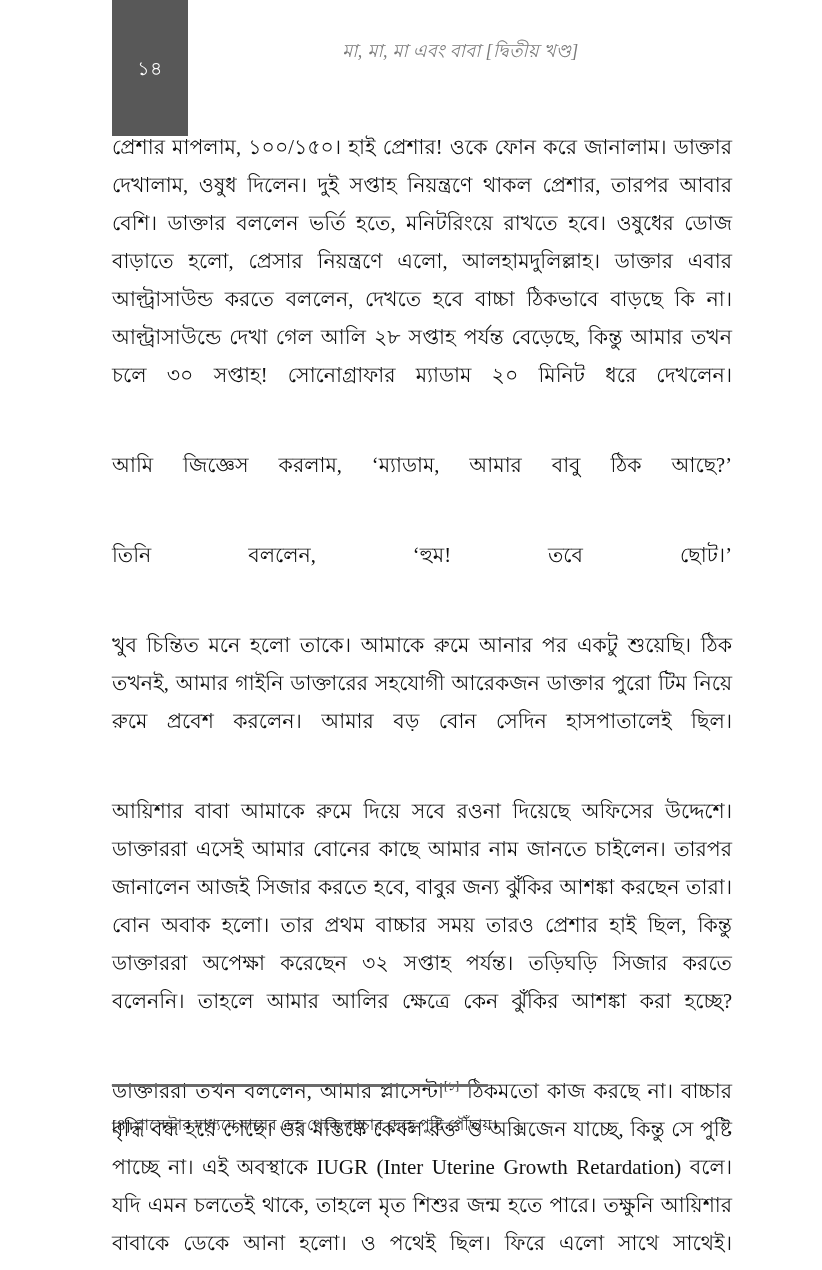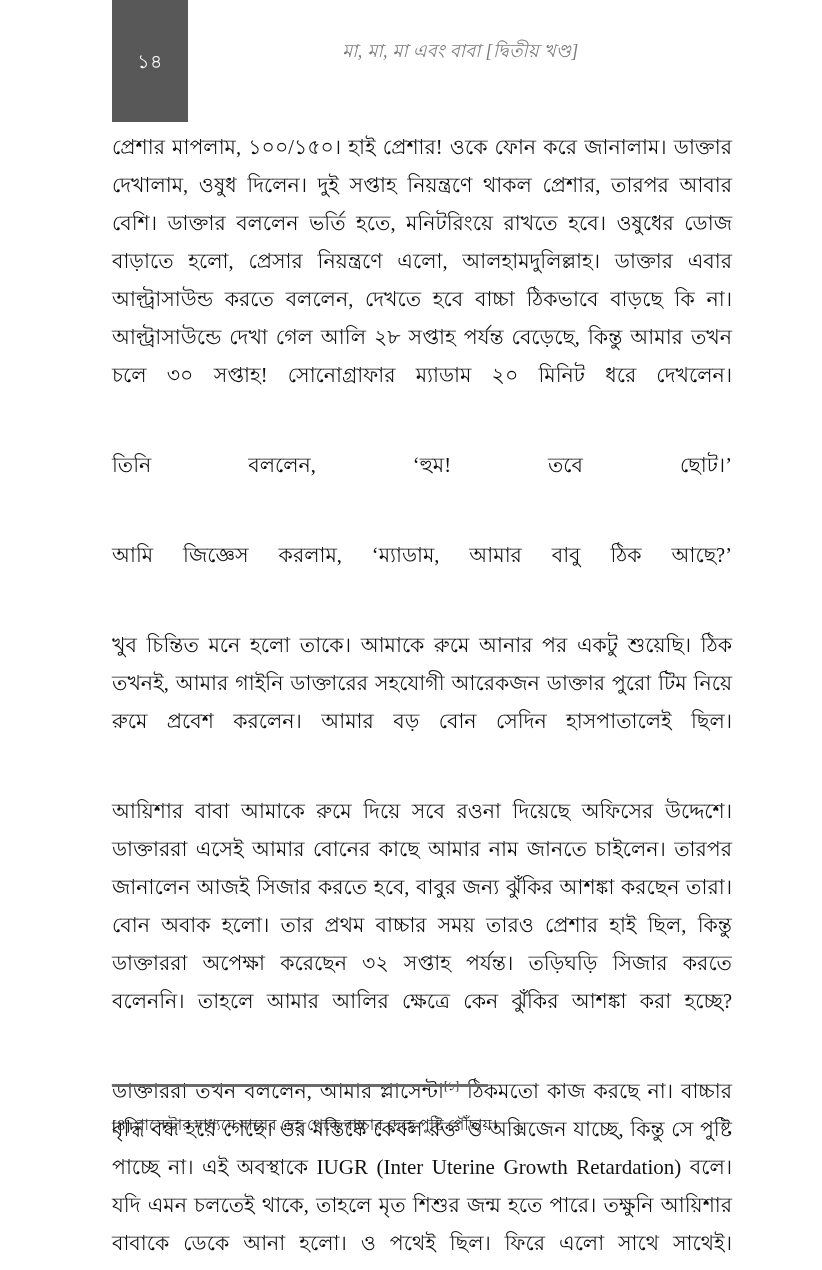--- a/index.html
+++ b/index.html
@@ -29,21 +29,21 @@
     top: 0;
     width: 822px;
     height: 108px;
   }
 
   .folio-box {
     position: absolute;
     left: 112px;
     top: 0;
     width: 76px;
-    height: 122px;
+    height: 136px;
     background: #585858;
     display: flex;
     align-items: center;
     justify-content: center;
   }
 
   .folio-number {
     color: #ffffff;
     font-size: 19px;
     line-height: 1;
@@ -139,23 +139,23 @@
     <div class="folio-box">
       <span class="folio-number">১৪</span>
     </div>
     <div class="running-title">মা, মা, মা এবং বাবা [দ্বিতীয় খণ্ড]</div>
   </div>
 
   <div class="body-block">
 
     <p class="para">প্রেশার মাপলাম, ১০০/১৫০। হাই প্রেশার! ওকে ফোন করে জানালাম। ডাক্তার দেখালাম, ওষুধ দিলেন। দুই সপ্তাহ নিয়ন্ত্রণে থাকল প্রেশার, তারপর আবার বেশি। ডাক্তার বললেন ভর্তি হতে, মনিটরিংয়ে রাখতে হবে। ওষুধের ডোজ বাড়াতে হলো, প্রেসার নিয়ন্ত্রণে এলো, আলহামদুলিল্লাহ। ডাক্তার এবার আল্ট্রাসাউন্ড করতে বললেন, দেখতে হবে বাচ্চা ঠিকভাবে বাড়ছে কি না। আল্ট্রাসাউন্ডে দেখা গেল আলি ২৮ সপ্তাহ পর্যন্ত বেড়েছে, কিন্তু আমার তখন চলে ৩০ সপ্তাহ! সোনোগ্রাফার ম্যাডাম ২০ মিনিট ধরে দেখলেন।</p>
 
+    <p class="para">আমি জিজ্ঞেস করলাম, ‘ম্যাডাম, আমার বাবু ঠিক আছে?’</p>
+
     <p class="para">তিনি বললেন, ‘হুম! তবে ছোট।’</p>
-
-    <p class="para">আমি জিজ্ঞেস করলাম, ‘ম্যাডাম, আমার বাবু ঠিক আছে?’</p>
 
     <p class="para">খুব চিন্তিত মনে হলো তাকে। আমাকে রুমে আনার পর একটু শুয়েছি। ঠিক তখনই, আমার গাইনি ডাক্তারের সহযোগী আরেকজন ডাক্তার পুরো টিম নিয়ে রুমে প্রবেশ করলেন। আমার বড় বোন সেদিন হাসপাতালেই ছিল।</p>
 
     <p class="para">আয়িশার বাবা আমাকে রুমে দিয়ে সবে রওনা দিয়েছে অফিসের উদ্দেশে। ডাক্তাররা এসেই আমার বোনের কাছে আমার নাম জানতে চাইলেন। তারপর জানালেন আজই সিজার করতে হবে, বাবুর জন্য ঝুঁকির আশঙ্কা করছেন তারা। বোন অবাক হলো। তার প্রথম বাচ্চার সময় তারও প্রেশার হাই ছিল, কিন্তু ডাক্তাররা অপেক্ষা করেছেন ৩২ সপ্তাহ পর্যন্ত। তড়িঘড়ি সিজার করতে বলেননি। তাহলে আমার আলির ক্ষেত্রে কেন ঝুঁকির আশঙ্কা করা হচ্ছে?</p>
 
     <p class="para"><span>ডাক্তাররা তখন বললেন, আমার প্লাসেন্টা</span><sup class="fnmark">[১]</sup><span> ঠিকমতো কাজ করছে না। বাচ্চার বৃদ্ধি বন্ধ হয়ে গেছে। ওর মস্তিষ্কে কেবল রক্ত ও অক্সিজেন যাচ্ছে, কিন্তু সে পুষ্টি পাচ্ছে না। এই অবস্থাকে </span><span class="latin">IUGR (Inter Uterine Growth Retardation)</span><span> বলে। যদি এমন চলতেই থাকে, তাহলে মৃত শিশুর জন্ম হতে পারে। তক্ষুনি আয়িশার বাবাকে ডেকে আনা হলো। ও পথেই ছিল। ফিরে এলো সাথে সাথেই।</span></p>
 
   </div>
 
   <div class="footnote-area">

